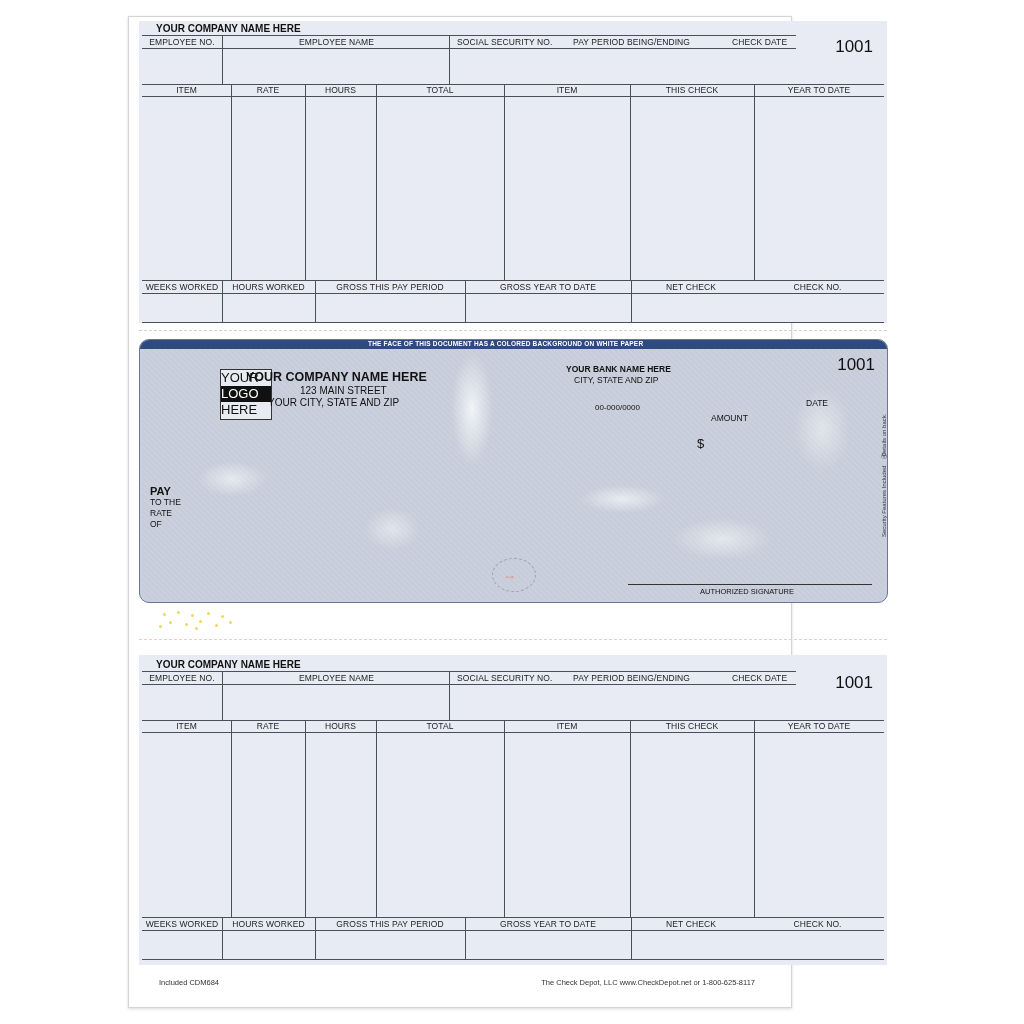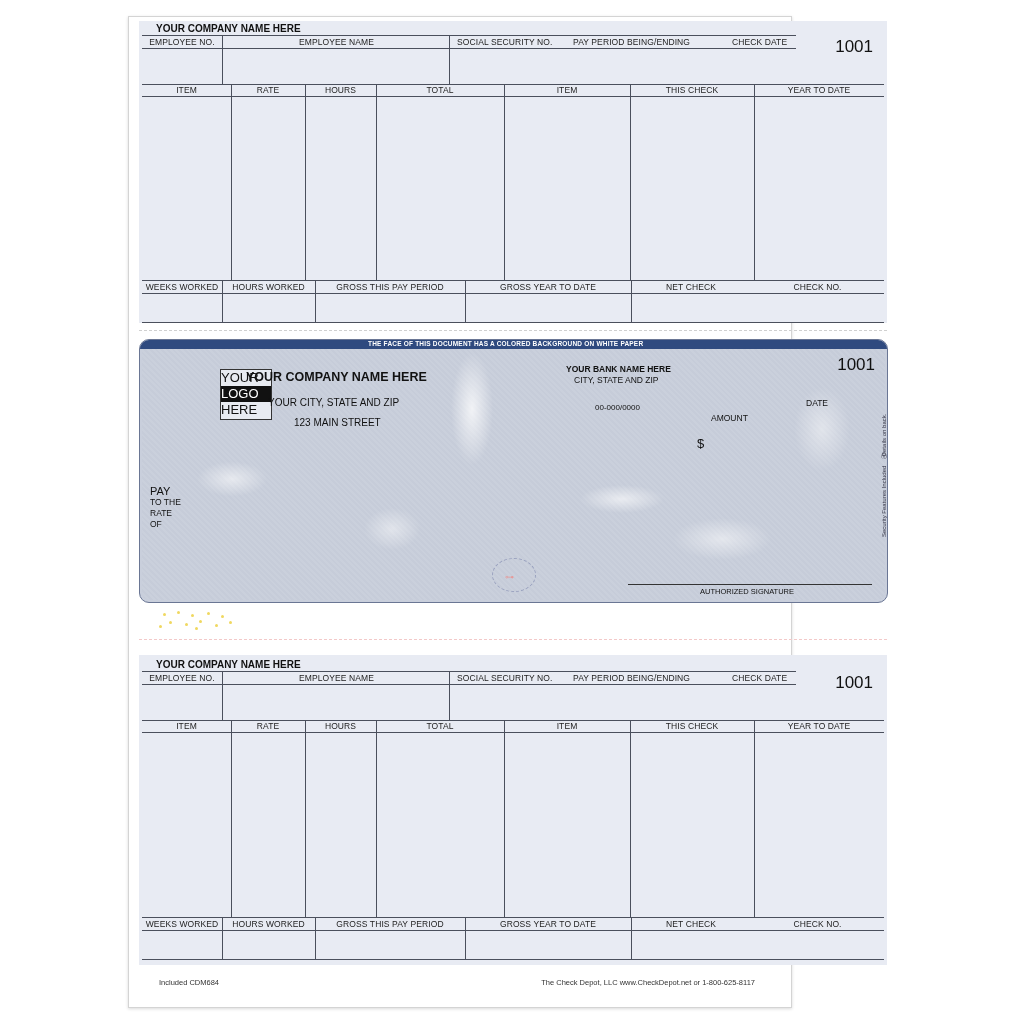--- a/index.html
+++ b/index.html
@@ -58,31 +58,31 @@
       repeating-linear-gradient(45deg, rgba(255,255,255,0.08) 0 2px, transparent 2px 4px),
       #c6ccd9;
   }
   .logo-box {
     position: absolute; left: 44px; top: 29px; width: 52px; height: 51px;
     border: 1px solid #333; background: #e8ebf1; text-align: left; margin-left: 36px;
   }
   .logo-box span { display: block; font-size: 13px; line-height: 16px; font-weight: normal; color: #111; }
   .logo-box span.inv { background: #111; color: #fff; }
   .chk-company { position: absolute; left: 106px; top: 30px; font-size: 12.5px; font-weight: bold; color: #111; }
-  .chk-addr1 { position: absolute; left: 154px; top: 45px; font-size: 10px; color: #111; margin-top: 32px; }
+  .chk-addr1 { position: absolute; left: 160px; top: 45px; font-size: 10px; color: #111; }
   .chk-addr2 { position: absolute; left: 128px; top: 57px; font-size: 10px; color: #111; }
   .bank-name { position: absolute; left: 426px; top: 24px; font-size: 8.5px; font-weight: bold; color: #111; }
   .bank-city { position: absolute; left: 434px; top: 35px; font-size: 8.5px; color: #111; text-align: right; }
   .fraction { position: absolute; left: 455px; top: 63px; font-size: 8px; color: #111; }
   .chk-num { position: absolute; right: 12px; top: 15px; font-size: 17px; color: #111; }
   .date-lbl { position: absolute; left: 666px; top: 58px; font-size: 8.5px; color: #111; }
   .amount-lbl { position: absolute; left: 571px; top: 73px; font-size: 8.5px; color: #111; }
   .dollar { position: absolute; left: 557px; top: 96px; font-size: 13px; color: #111; }
   .pay-lbl { position: absolute; left: 10px; top: 146px; font-size: 10px; color: #111; line-height: 11px; }
-  .pay-lbl .big { font-size: 11px; }
+  .pay-lbl .big { font-size: 11px; font-weight: bold; }
   .pay-lbl .sm { font-size: 8.5px; }
   .sig-line { position: absolute; left: 488px; top: 244px; width: 244px; height: 1px; background: #333; }
   .sig-lbl { position: absolute; left: 560px; top: 247px; font-size: 7.5px; color: #111; }
   .seal {
     position: absolute; left: 352px; top: 218px; width: 44px; height: 34px; border-radius: 50%;
     border: 1px dashed rgba(70,80,140,0.35);
   }
   .seal .key { position: absolute; left: 12px; top: 13px; font-size: 9px; color: #e59a9a; }
   .side-security {
     position: absolute; left: 740px; top: 60px; width: 12px; height: 150px;

